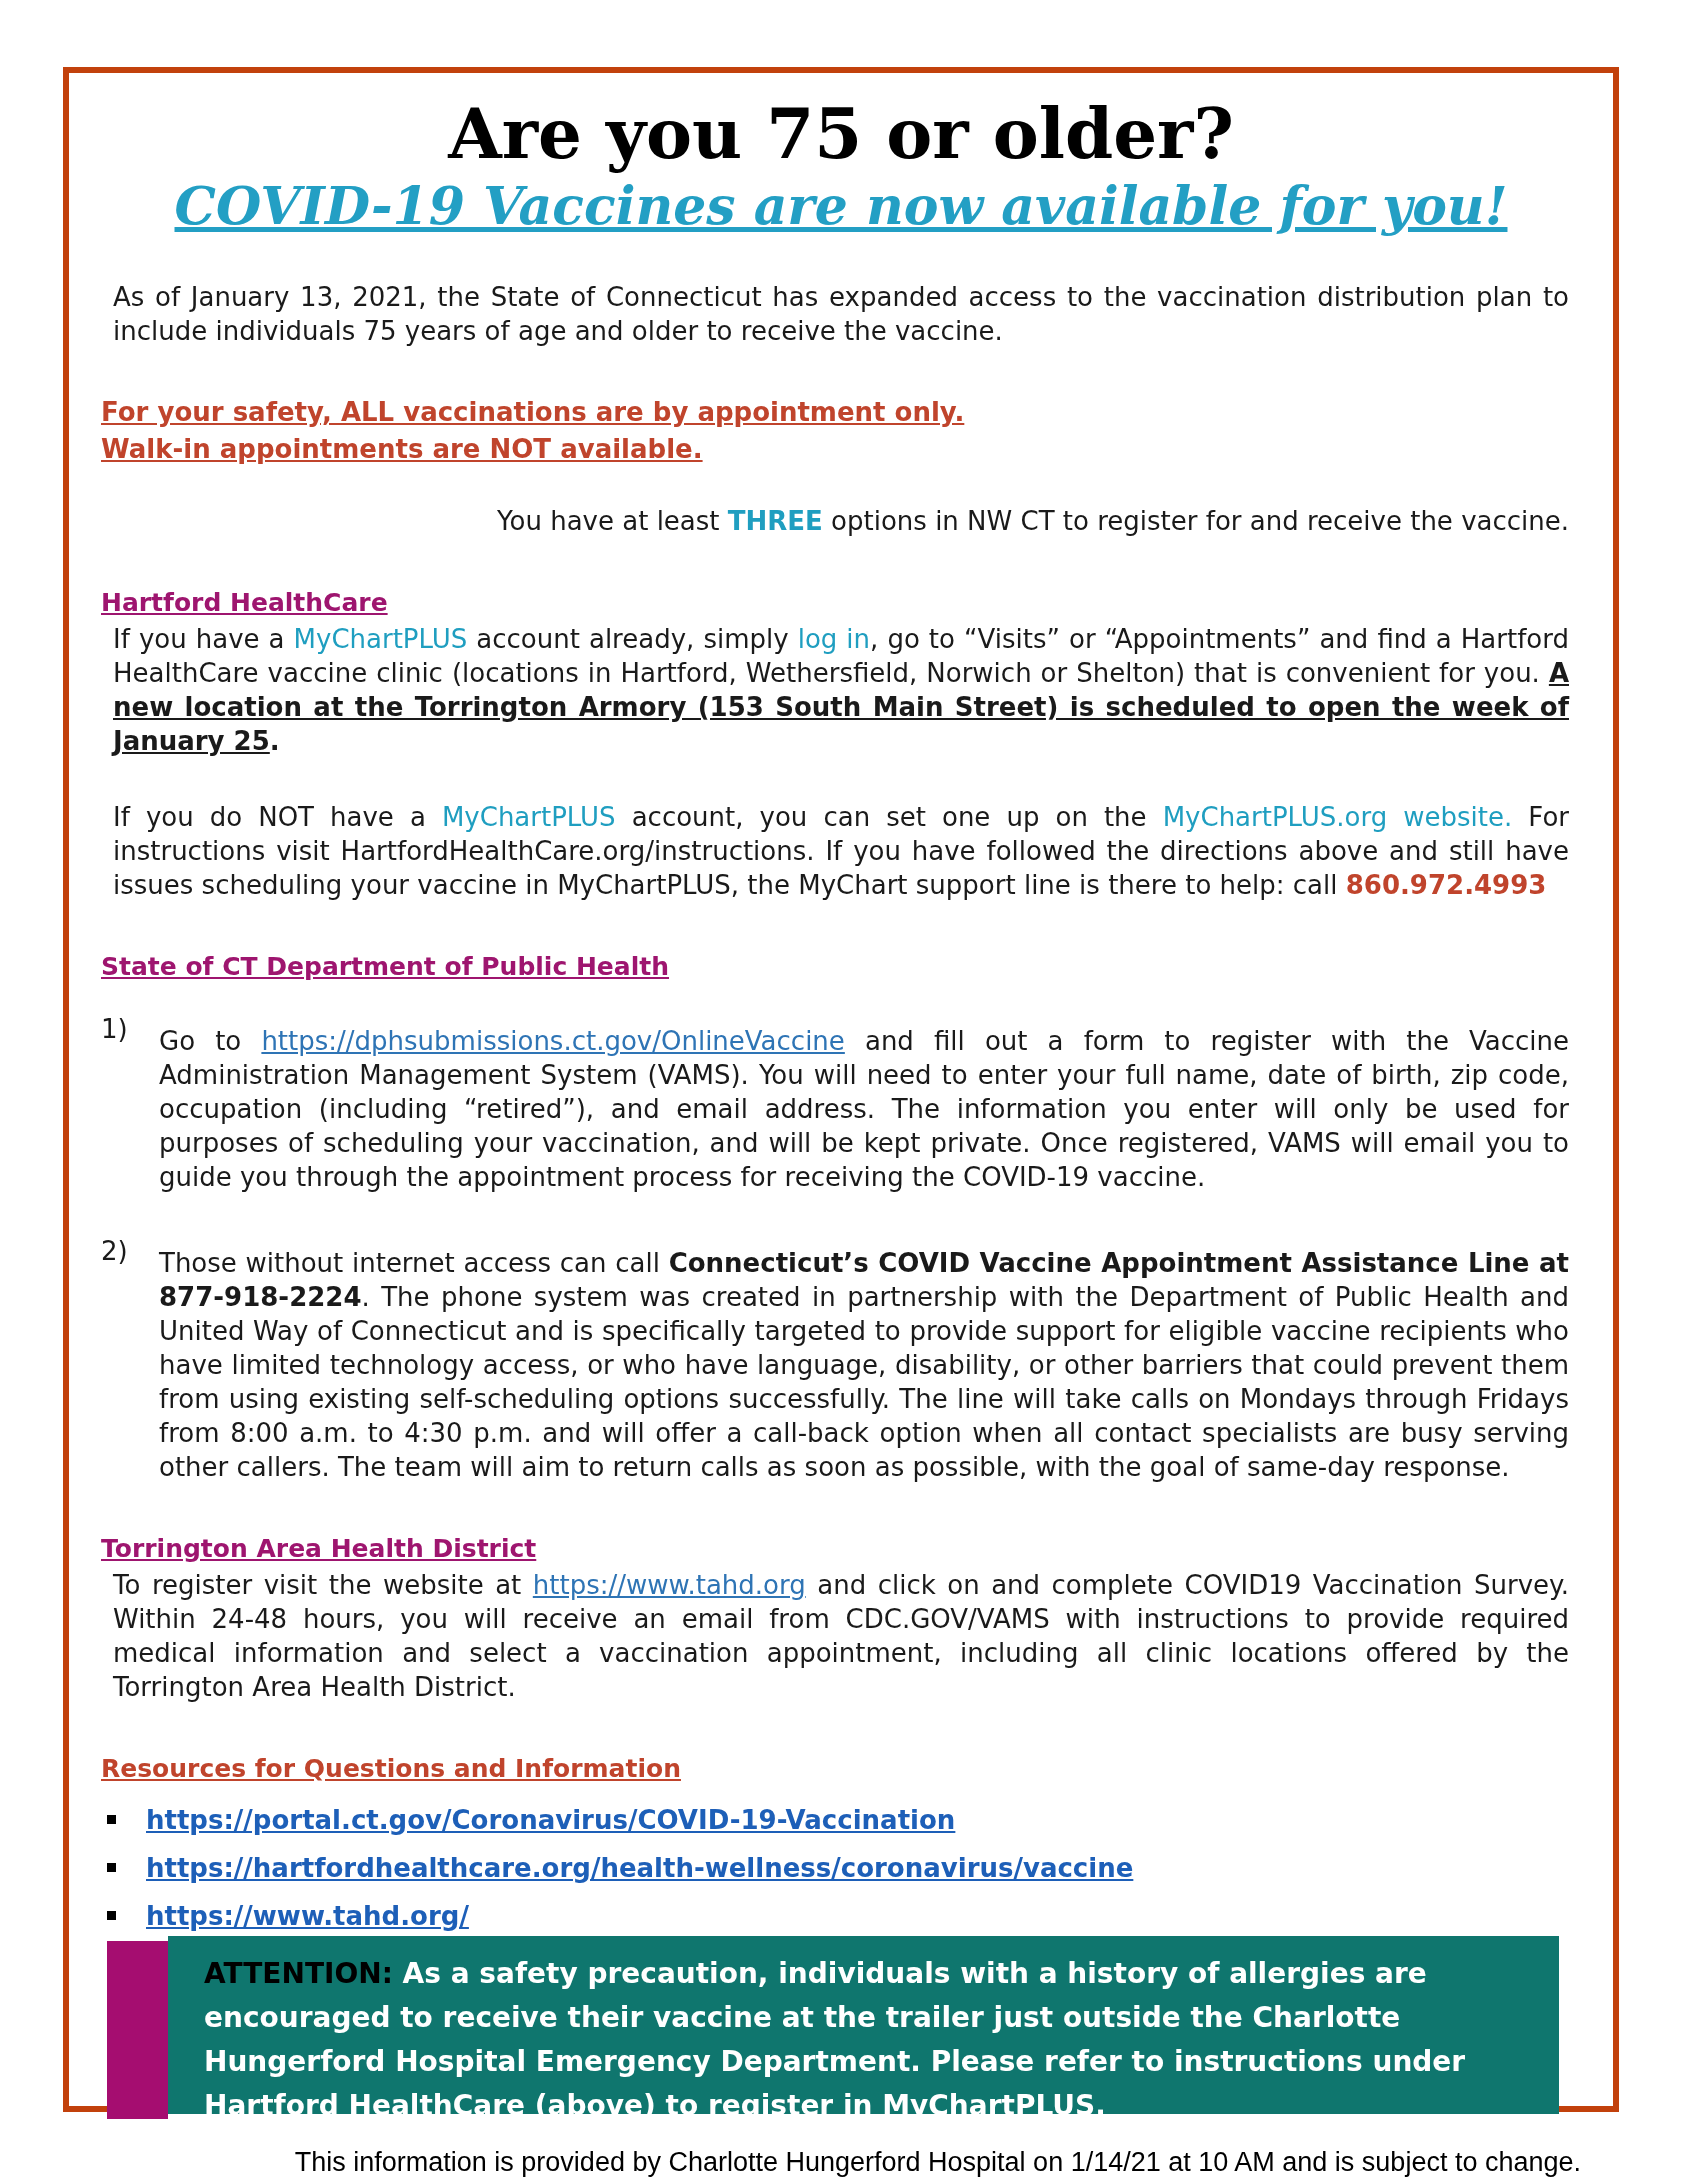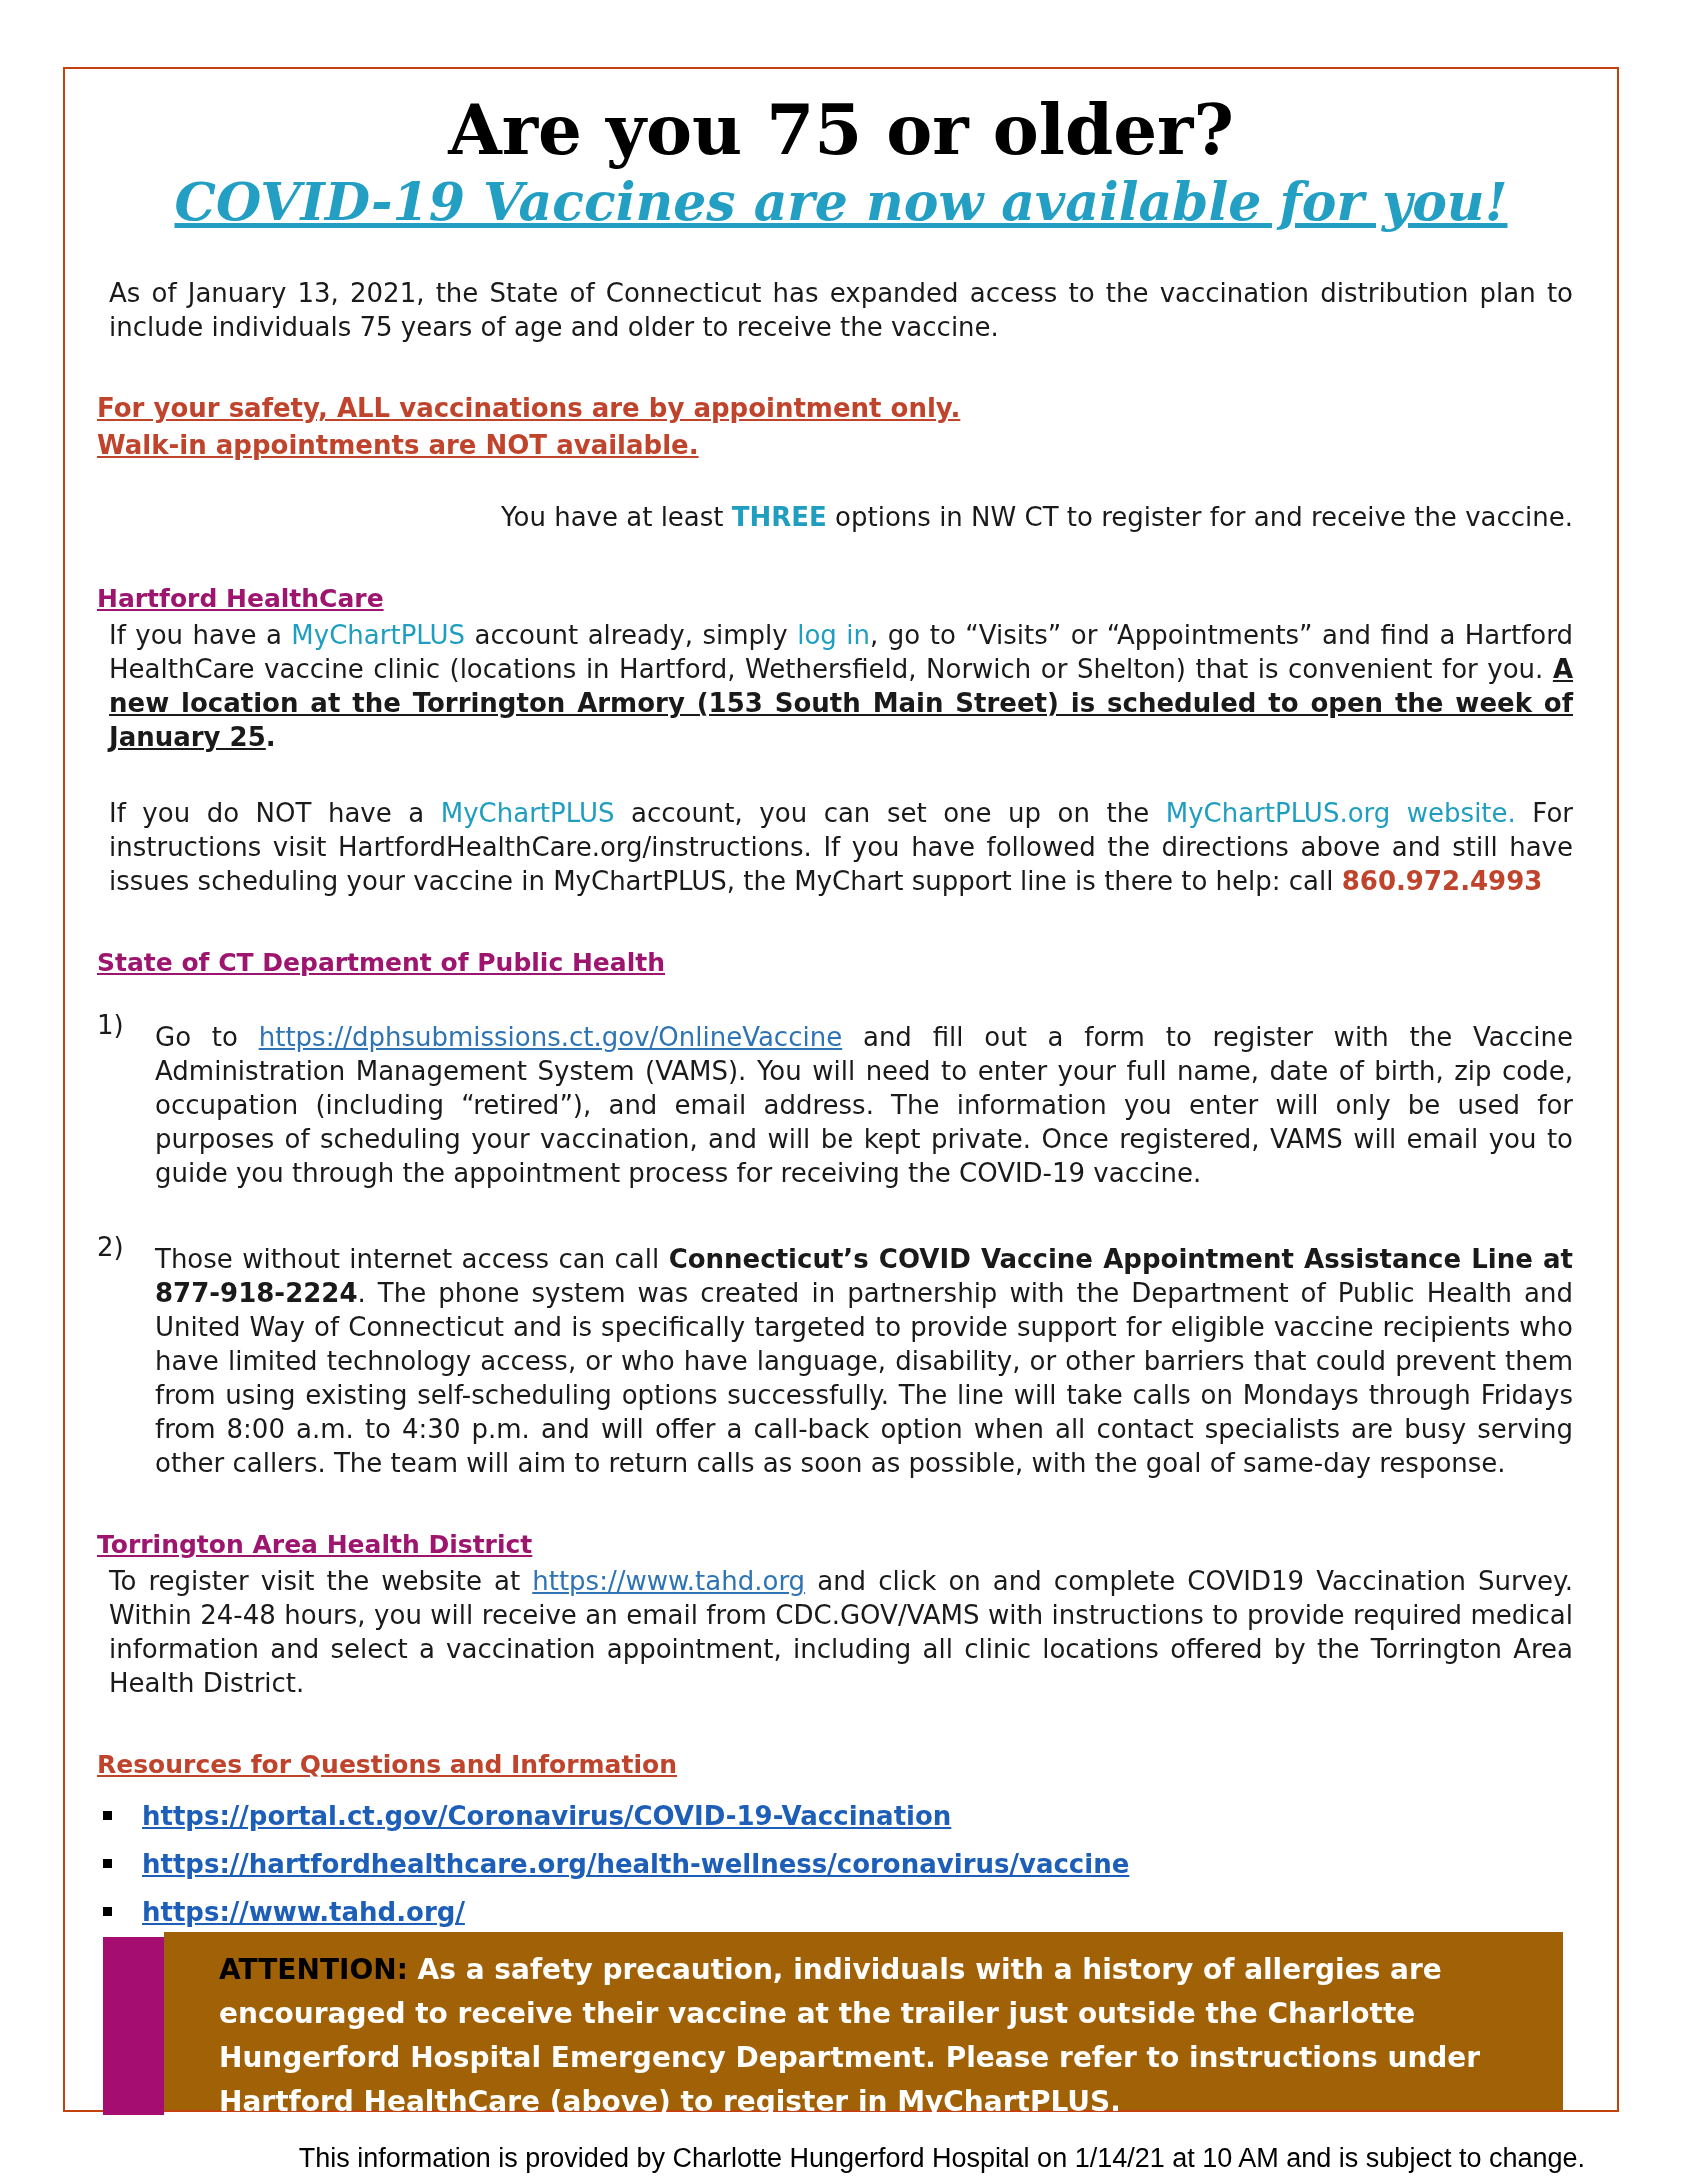--- a/index.html
+++ b/index.html
@@ -2,21 +2,21 @@
 <html><head>
 <meta charset="utf-8">
 <style>
   html,body{margin:0;padding:0;}
   body{
     width:1683px;height:2178px;background:#ffffff;position:relative;
     font-family:"DejaVu Sans",sans-serif;color:#1a1a1a;
   }
   .frame{
     position:absolute;left:63px;top:67px;width:1556px;height:2045px;
-    border:2px solid #c2410c;box-sizing:border-box;
+    border:6px solid #c2410c;box-sizing:border-box;
     padding:14px 32px 0 32px;
     display:flex;flex-direction:column;
   }
   .title{
     font-family:"DejaVu Serif",serif;font-weight:bold;font-size:69px;line-height:1.12;
     text-align:center;margin:8px 0 0 0;color:#000;
   }
   .subtitle{
     font-family:"DejaVu Serif",serif;font-style:italic;font-weight:bold;font-size:52px;line-height:1.15;
     text-align:center;margin:4px 0 0 0;color:#239FC4;text-decoration:underline;
@@ -40,22 +40,22 @@
   .numbered .num{flex:none;width:46px;font-size:26px;line-height:34px;}
   .numbered .ntext{flex:1;}
   .ilink{color:#2E74B5;text-decoration:underline;cursor:pointer;}
   .res-list{margin:6px 0 0 0;padding:0;list-style:none;}
   .res-item{display:flex;align-items:flex-start;margin-top:8px;line-height:40px;}
   .sq{flex:none;width:9px;height:9px;background:#000;margin:15px 30px 0 6px;}
   .res-link{font-size:26px;font-weight:bold;color:#1D5FB8;text-decoration:underline;cursor:pointer;}
   .attention{display:flex;margin-top:auto;margin-left:6px;margin-right:22px;min-height:178px;}
   .att-bar{flex:none;width:61px;background:#A50D70;position:relative;top:5px;}
   .att-box{
-    flex:1;background:#a16207;box-sizing:border-box;
-    padding:16px 44px 18px 55px;
+    flex:1;background:#0f766e;box-sizing:border-box;
+    padding:16px 44px 18px 36px;
     font-weight:bold;font-size:28px;line-height:44px;color:#ffffff;
   }
   .att-label{color:#000;}
   .footer{
     font-family:"Liberation Sans",sans-serif;font-size:27px;color:#000;
     text-align:right;margin:32px 0 26px 0;line-height:32px;
   }
 </style>
 </head>
 <body>

